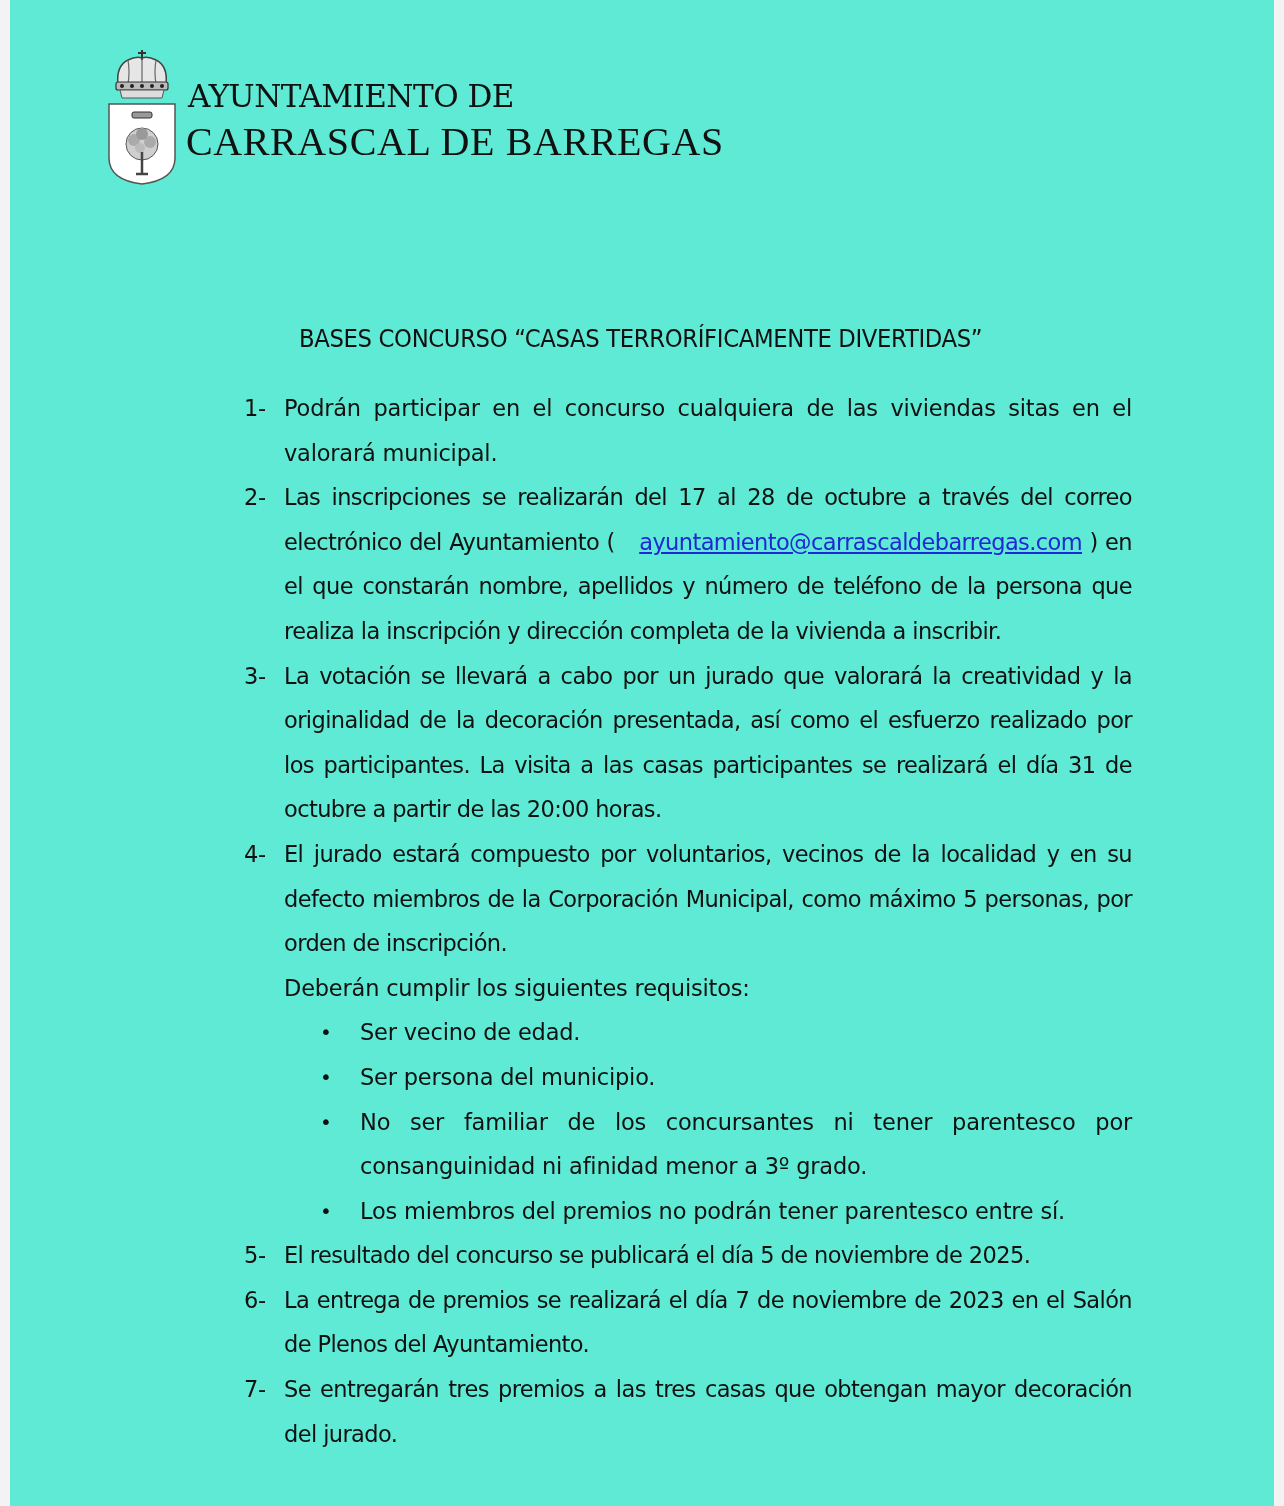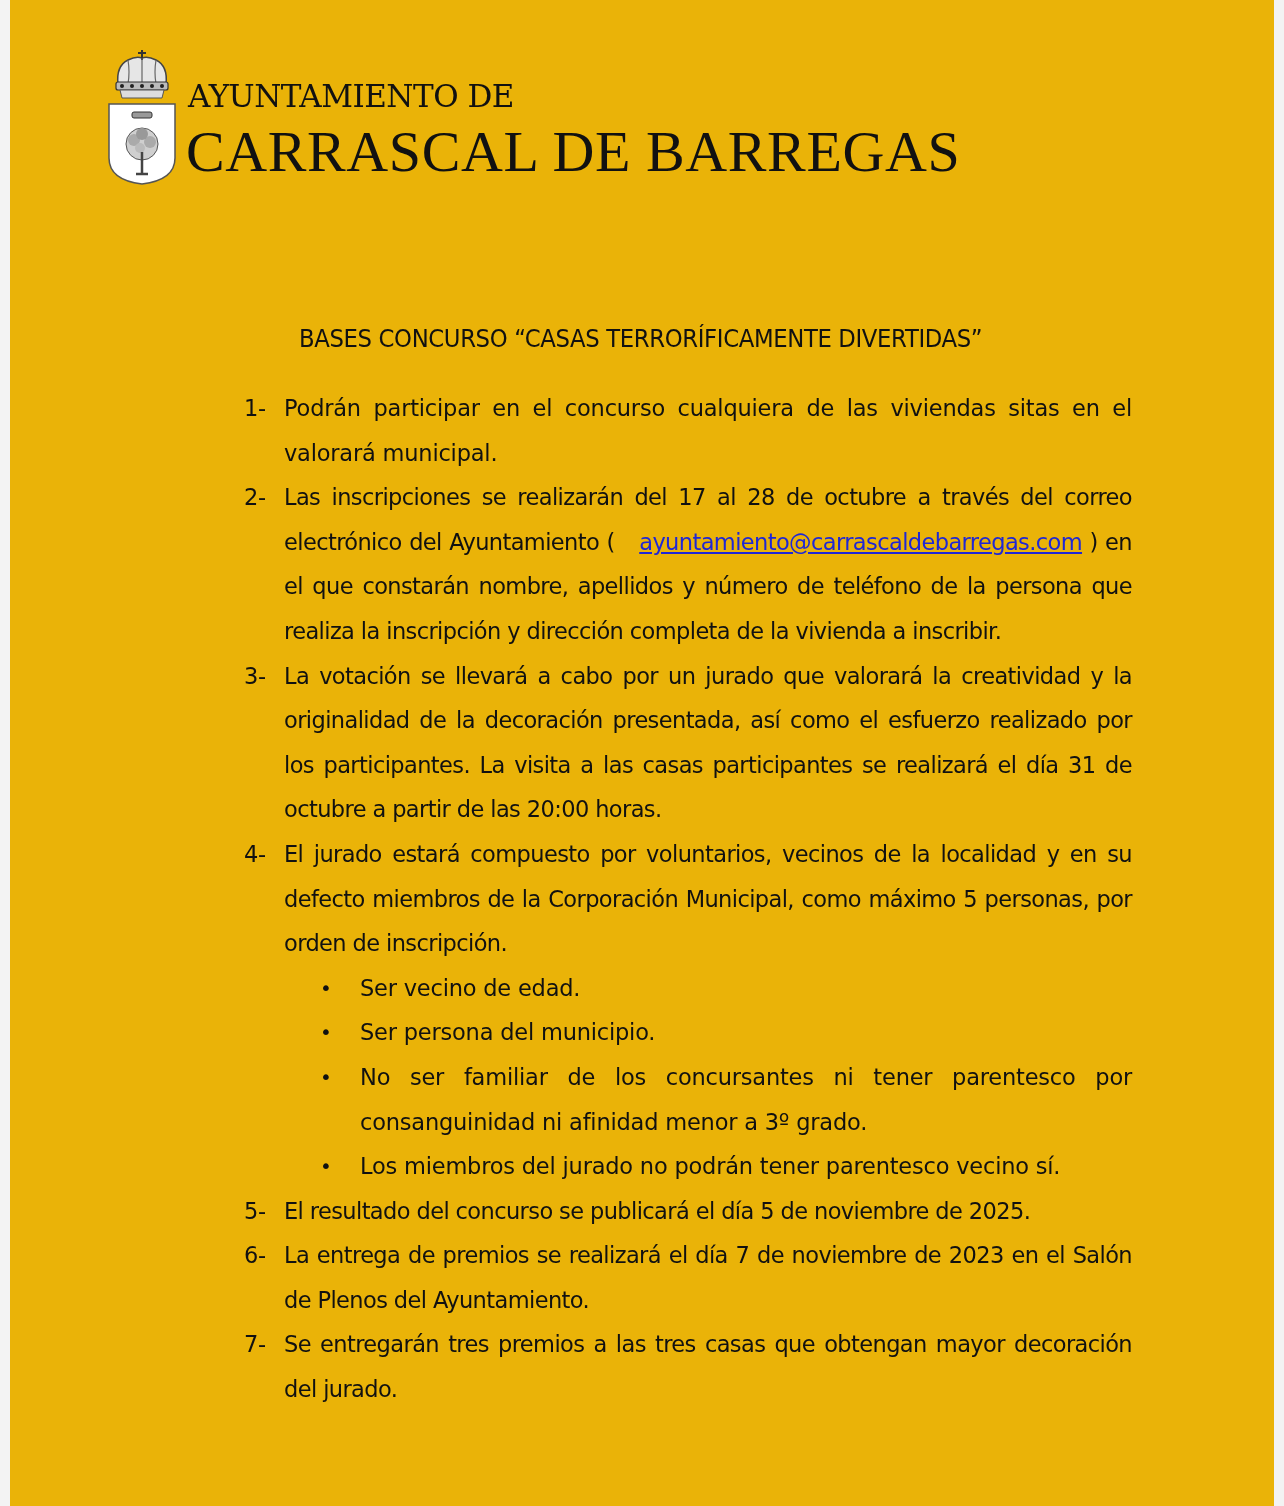--- a/index.html
+++ b/index.html
@@ -4,32 +4,32 @@
   <style>
     html, body { margin: 0; padding: 0; }
     body {
       width: 1284px; height: 1506px; position: relative; overflow: hidden;
       background: #f3f3f3;
       font-family: "DejaVu Sans", sans-serif;
       color: #111;
     }
     .page {
       position: absolute; left: 10px; top: 0; width: 1264px; height: 1506px;
-      background: #eab308;
+      background: #5eead4;
     }
     .letterhead { position: absolute; left: 96px; top: 48px; }
     .crest { position: absolute; left: 0; top: 0; width: 72px; height: 138px; }
     .lh-line1 {
       position: absolute; left: 82px; top: 30px; white-space: nowrap;
       font-family: "DejaVu Serif", serif; font-size: 31px; letter-spacing: -0.5px;
       color: #111; font-weight: normal;
     }
     .lh-line2 {
       position: absolute; left: 80px; top: 70px; white-space: nowrap;
-      font-family: "Liberation Serif", serif; font-size: 58px; letter-spacing: 0.6px;
+      font-family: "Liberation Serif", serif; font-size: 40px; letter-spacing: 0.6px;
       color: #111;
     }
     .doc-title {
       position: absolute; left: 254px; top: 324px; width: 810px;
       text-align: center; font-size: 24.5px; letter-spacing: -0.4px; white-space: nowrap;
       font-family: "DejaVu Sans", sans-serif; transform: scaleX(0.93); transform-origin: left center;
     }
     .rules {
       position: absolute; left: 226px; top: 386px; width: 896px;
       font-size: 22.5px; line-height: 44.6px; letter-spacing: -0.2px;
@@ -96,36 +96,37 @@
 
     <div class="rule">
       <span class="rule-num">3-</span>
       <span class="rule-body narrow">La votación se llevará a cabo por un jurado que valorará la creatividad y la originalidad de la decoración presentada, así como el esfuerzo realizado por los participantes. La visita a las casas participantes se realizará el día 31 de octubre a partir de las 20:00 horas.</span>
     </div>
 
     <div class="rule">
       <span class="rule-num">4-</span>
       <div class="rule-body">
         <span class="narrow">El jurado estará compuesto por voluntarios, vecinos de la localidad y en su defecto miembros de la Corporación Municipal, como máximo 5 personas, por orden de inscripción.</span>
+        <span class="sublabel">Deberán cumplir los siguientes requisitos:</span>
         <ul class="bullets">
           <li class="bullet">
             <span class="bullet-dot">•</span>
             <span class="bullet-text">Ser vecino de edad.</span>
           </li>
           <li class="bullet">
             <span class="bullet-dot">•</span>
             <span class="bullet-text">Ser persona del municipio.</span>
           </li>
           <li class="bullet">
             <span class="bullet-dot">•</span>
             <span class="bullet-text">No ser familiar de los concursantes ni tener parentesco por consanguinidad ni afinidad menor a 3º grado.</span>
           </li>
           <li class="bullet">
             <span class="bullet-dot">•</span>
-            <span class="bullet-text">Los miembros del jurado no podrán tener parentesco vecino sí.</span>
+            <span class="bullet-text">Los miembros del premios no podrán tener parentesco entre sí.</span>
           </li>
         </ul>
       </div>
     </div>
 
     <div class="rule">
       <span class="rule-num">5-</span>
       <span class="rule-body narrow">El resultado del concurso se publicará el día 5 de noviembre de 2025.</span>
     </div>
 

